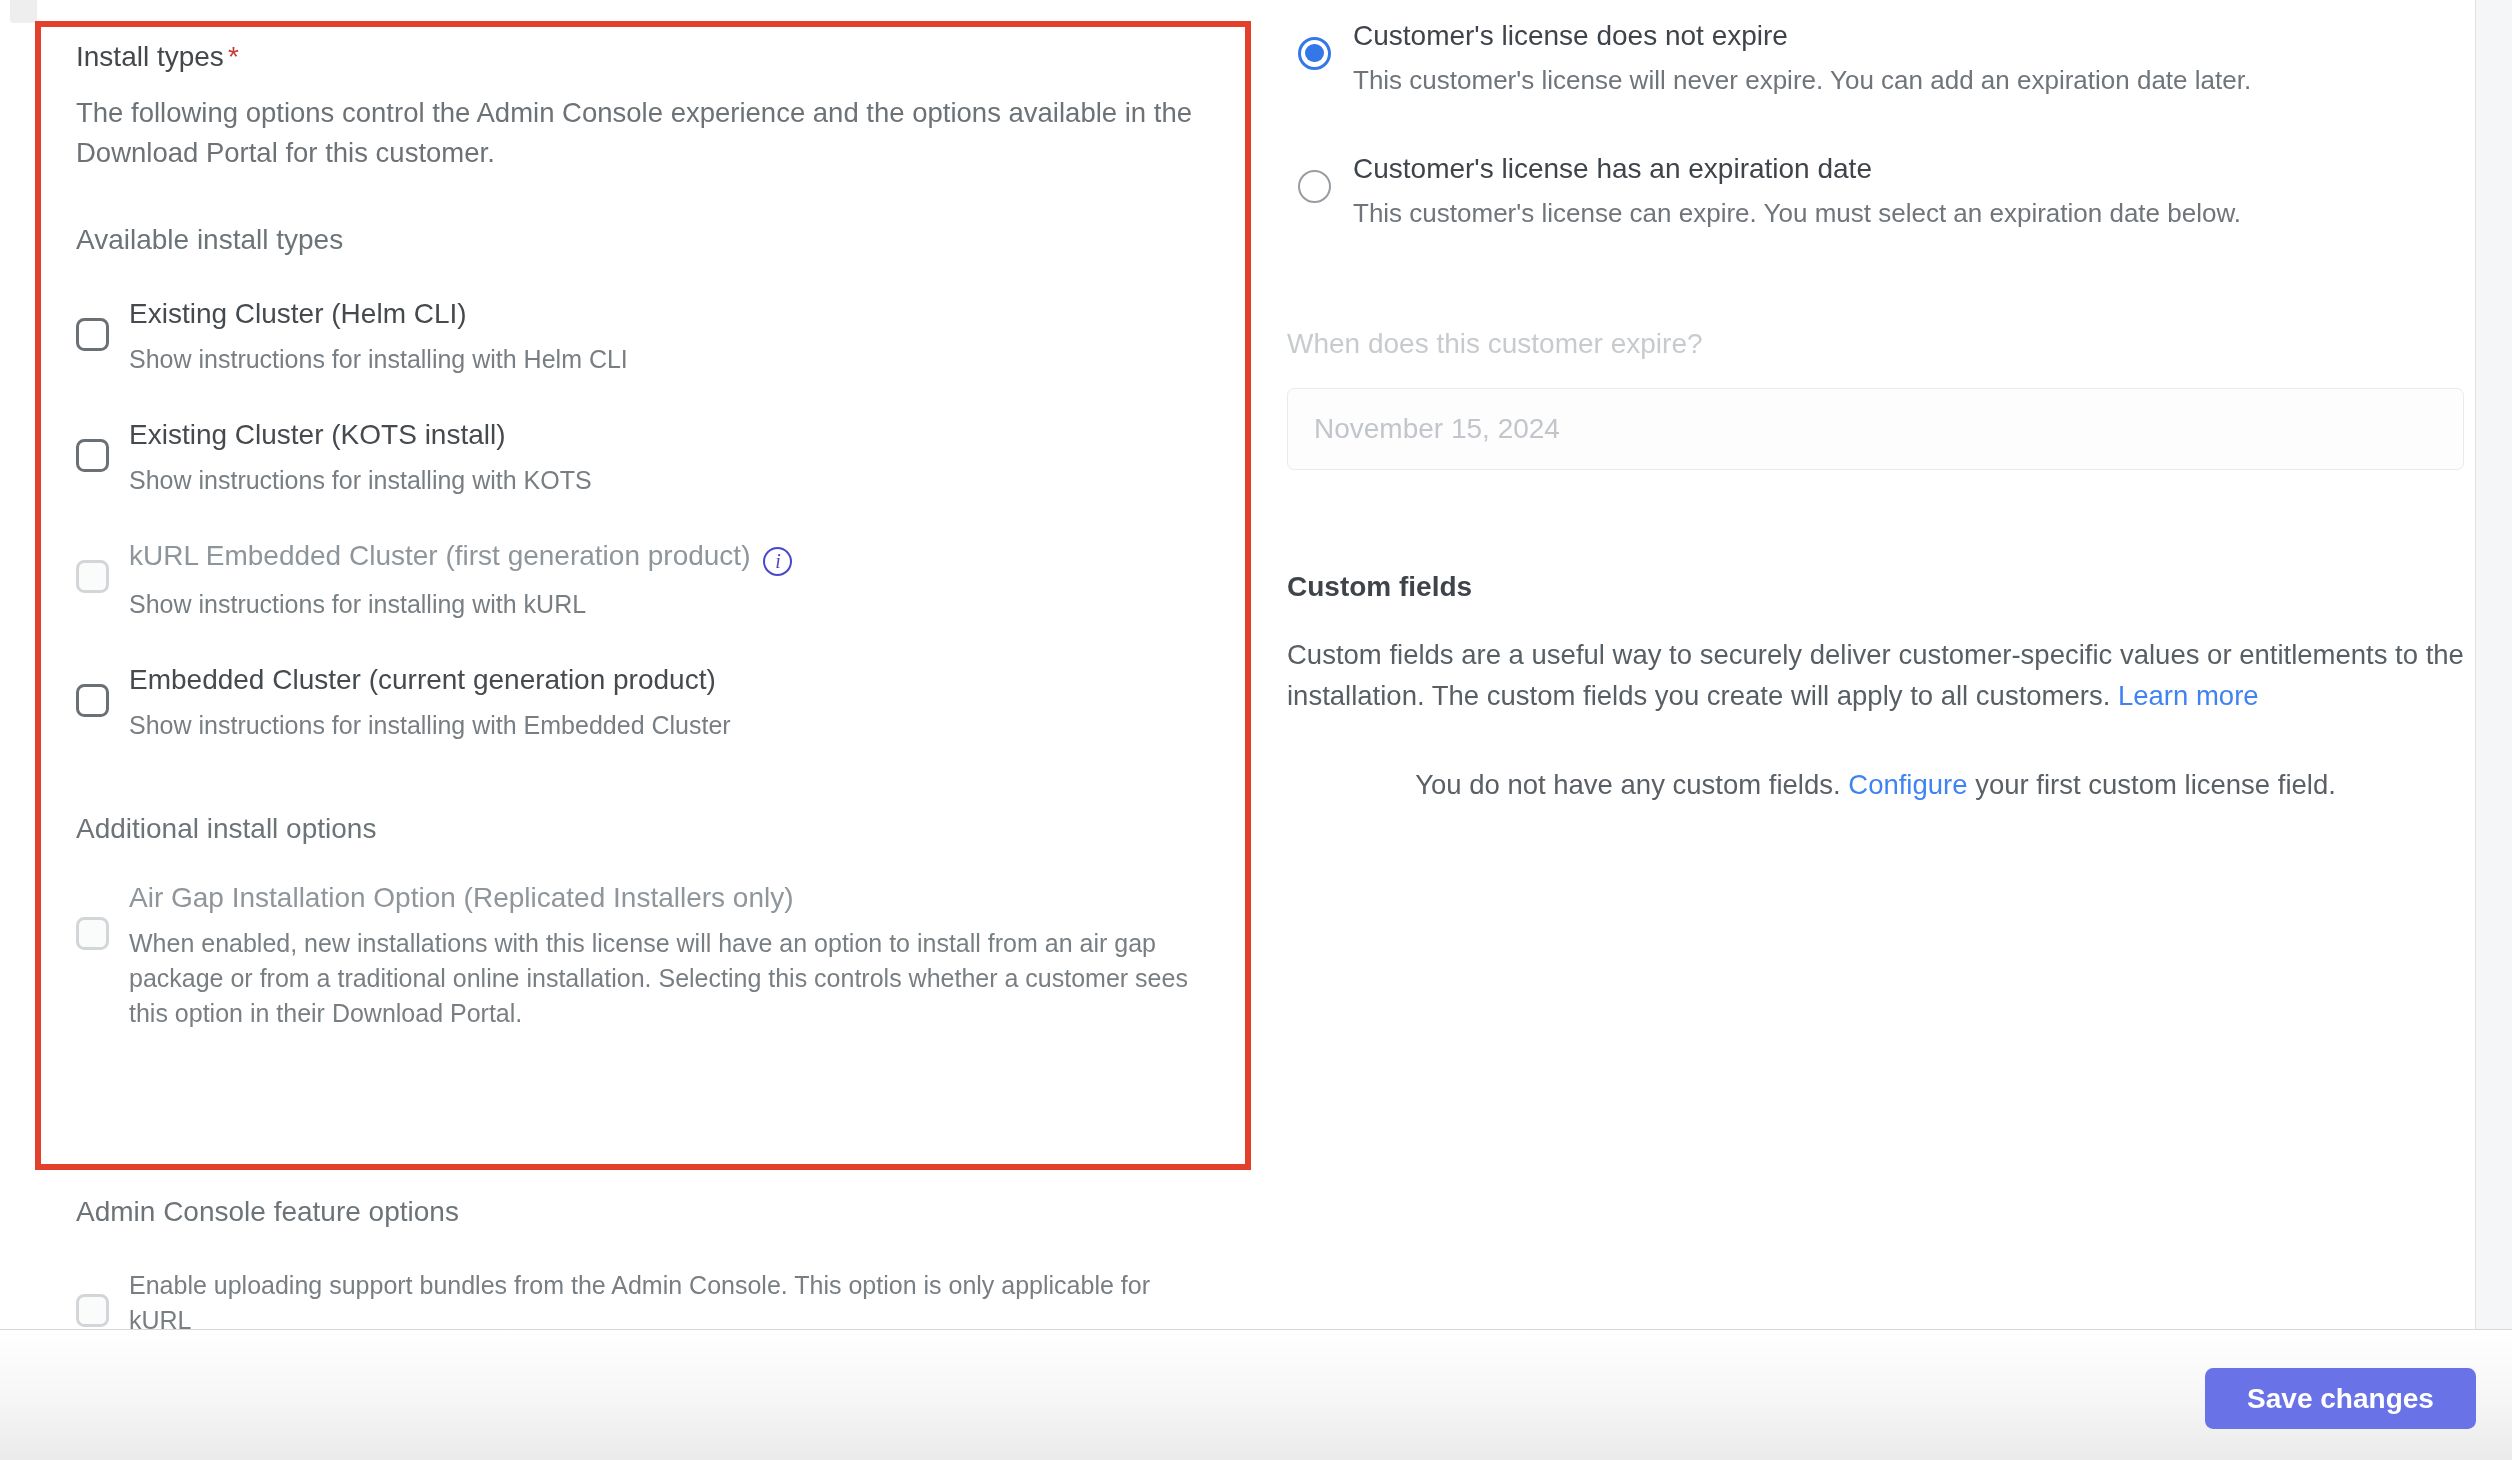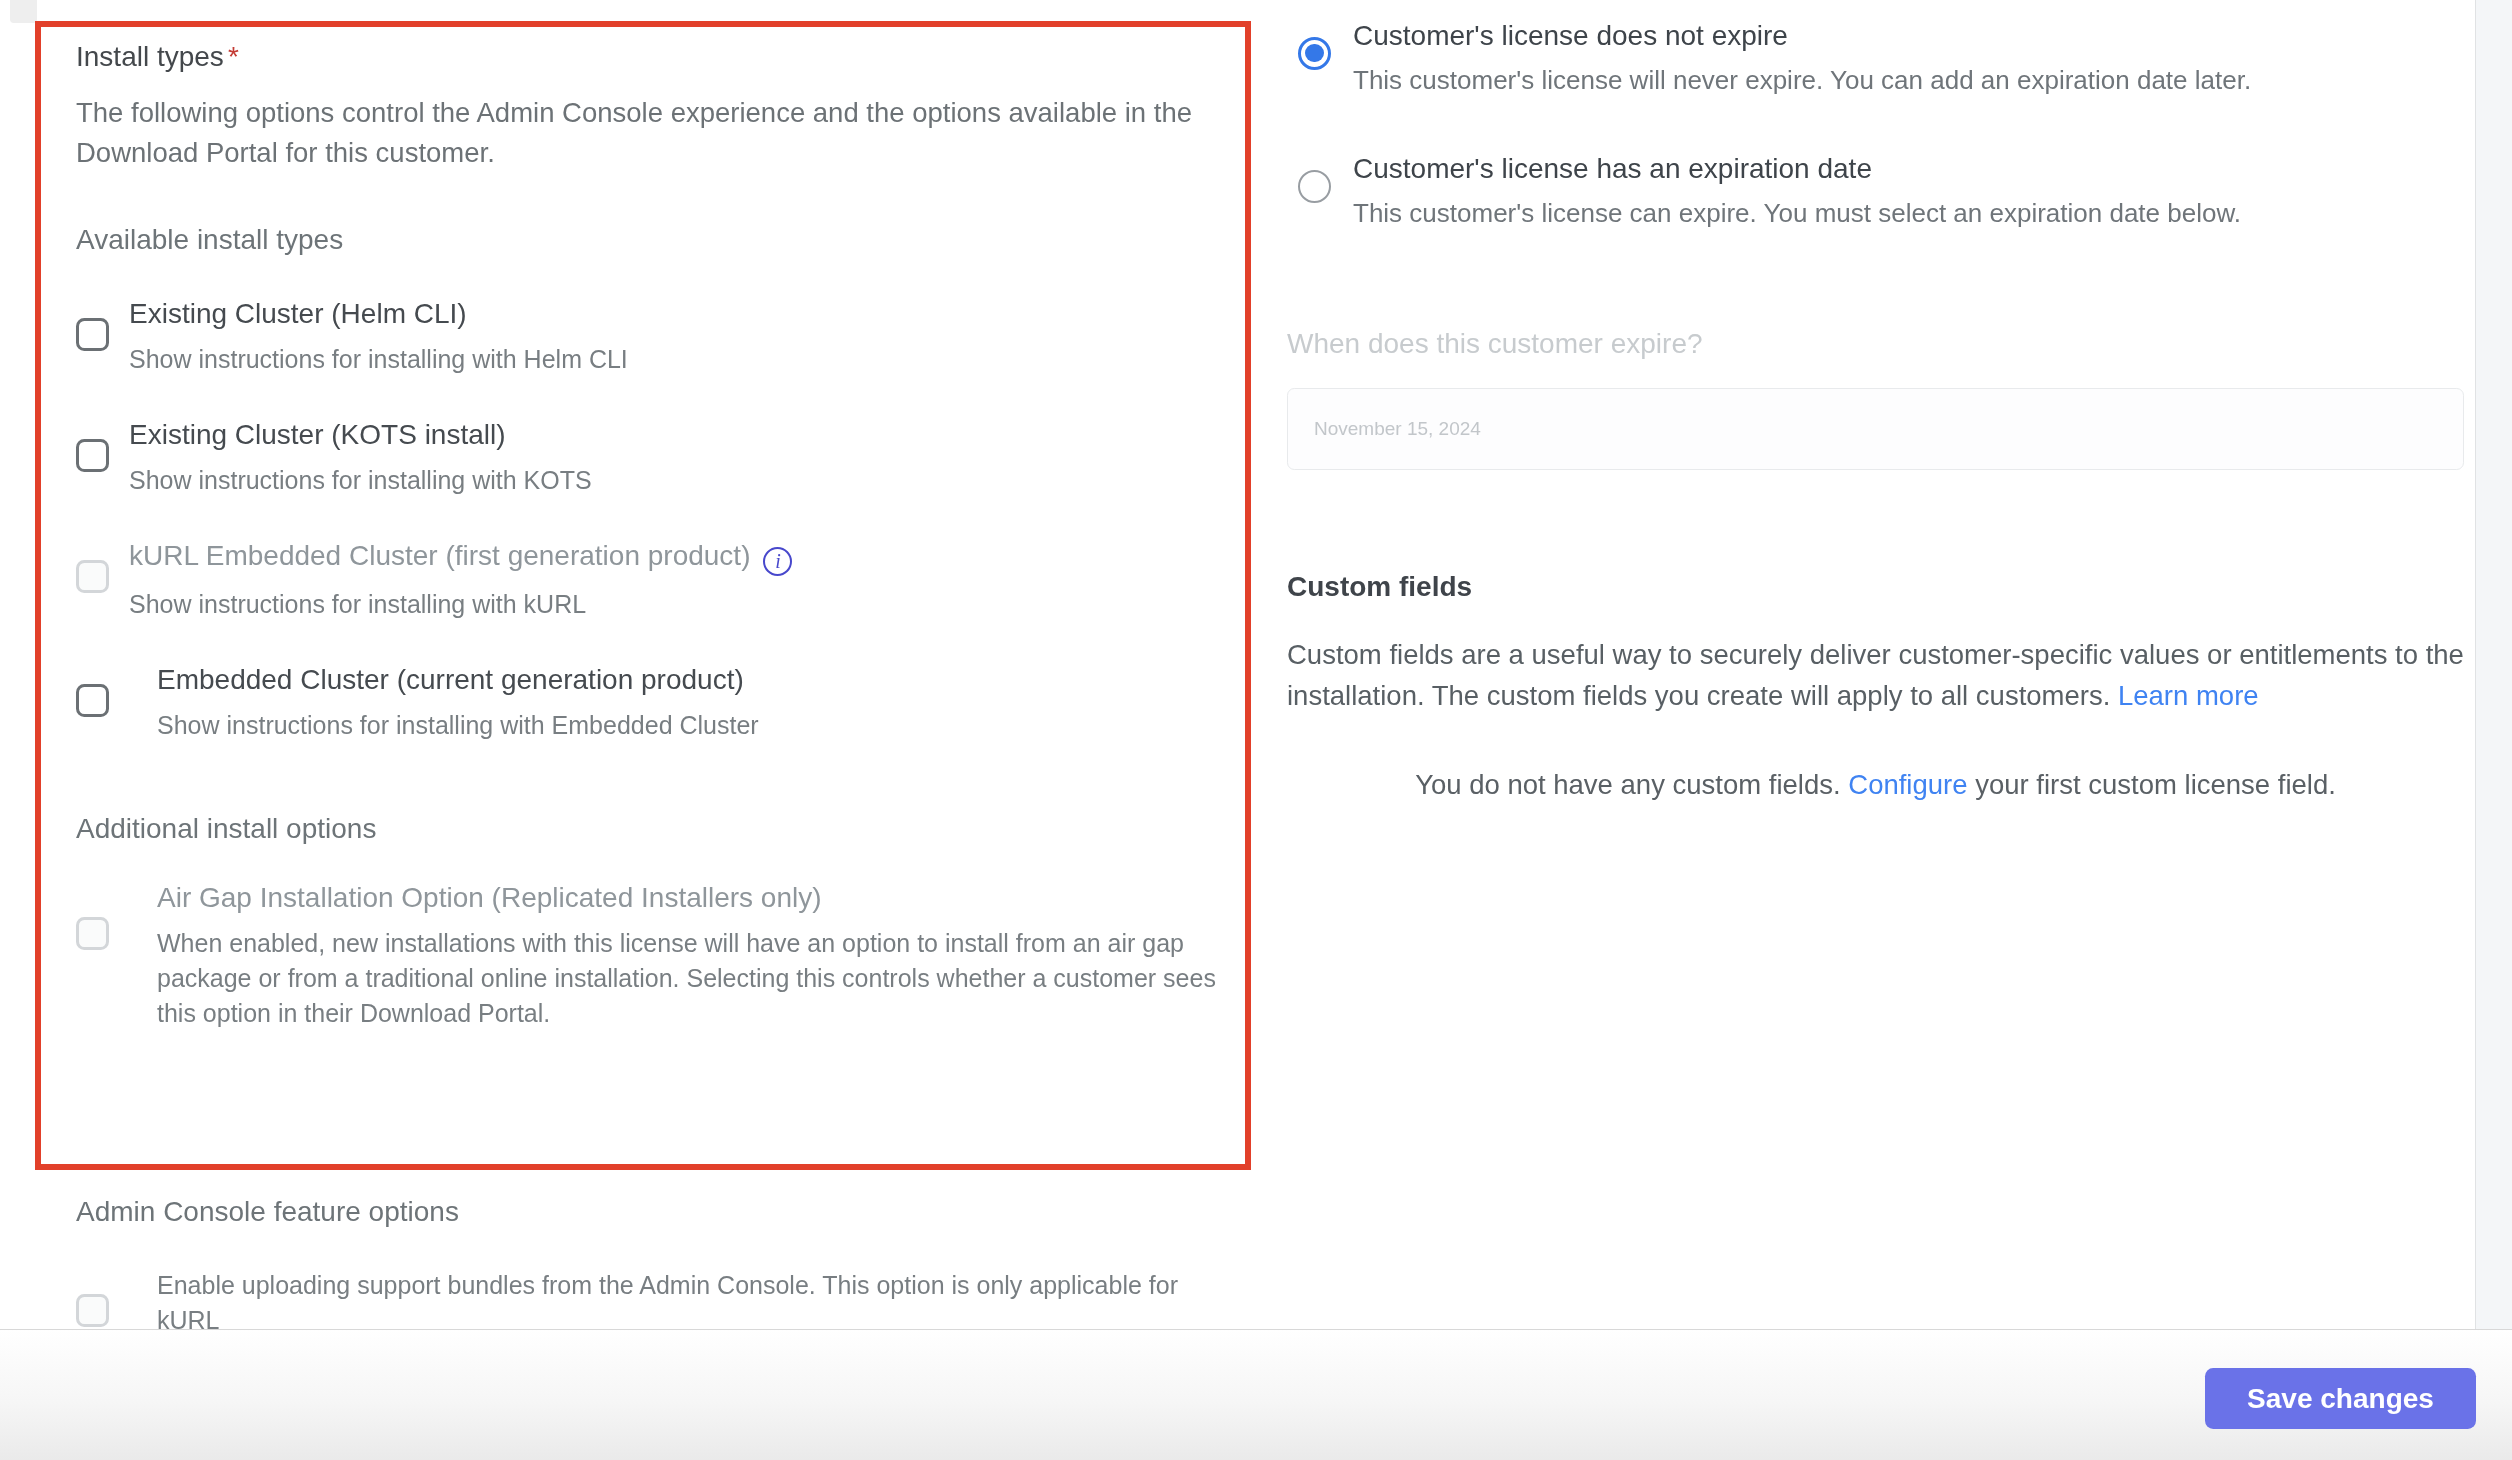--- a/index.html
+++ b/index.html
@@ -23,21 +23,21 @@
   
   .left-col { position:absolute; left:76px; top:41px; width:1141px; }
   .section-title { font-size:28px; color:#44484c; }
   .req { color:#c43c35; font-size:28px; vertical-align:top; }
   .intro { margin-top:20px; font-size:27.5px; line-height:1.45; color:#6c7276; }
   .group-heading { margin-top:51px; font-size:28px; color:#6d7478; }
   .group-subheading { margin-top:14.7px; font-size:25px; color:#767c80; }
 
   .opt-list { margin-top:40px; }
   .opt-row { display:flex; align-items:flex-start; margin-bottom:40px; }
-  .opt-row:last-child { margin-bottom:0;gap:28px; }
+  .opt-row:last-child { margin-bottom:0; }
   .checkbox { flex:0 0 33px; width:33px; height:33px; margin-top:22px; margin-right:20px;
           border:3.7px solid #6b7074; border-radius:8.2px; background:#ffffff; }
   .checkbox.disabled { border-color:#d3d6d9; background:#fafbfb; }
   .cb-late { margin-top:37px; }
   .opt-text { flex:1; }
   .opt-label { font-size:28px; color:#454a4f; line-height:1.25; }
   .opt-label.disabled { color:#8f969b; }
   .opt-desc { margin-top:11px; font-size:25px; line-height:1.4; color:#787e82; }
 
   .info-icon { display:inline-block; width:29px; height:29px; margin-left:13px;
@@ -60,21 +60,21 @@
           border:2.7px solid #989da2; border-radius:50%; background:#ffffff; position:relative; }
   .radio.selected { border:3.7px solid #3478e8; }
   .radio.selected::after { content:""; position:absolute; left:50%; top:50%;
           width:18.3px; height:18.3px; margin:-9.2px 0 0 -9.2px; border-radius:50%;
           background:#3478e8; }
   .radio-label { font-size:28px; color:#3e444a; }
   .radio-desc { margin-top:13px; font-size:26px; color:#6f757a; }
 
   .date-label { margin-top:99px; font-size:28px; color:#c7cbce; }
   .date-input { margin-top:27.5px; width:1177px; height:82px; border:1.8px solid #e8eaec;
-          border-radius:7.3px; background:#fdfdfe; font-size:19px; color:#c2c6ca;
+          border-radius:7.3px; background:#fdfdfe; font-size:28px; color:#c2c6ca;
           padding:0 26px; outline:none; font-family:inherit; }
   .date-input::placeholder { color:#c2c6ca; opacity:1; }
 
   .cf-heading { margin-top:101px; font-size:28px; font-weight:bold; color:#3f444a; }
   .cf-desc { margin-top:31px; font-size:27.5px; line-height:1.5; color:#585f64; }
   .link { color:#3f83f2; cursor:pointer; text-decoration:none; }
   .cf-empty { margin-top:53px; font-size:27.5px; color:#5a6065; text-align:center; }
 
   
   .footer { position:absolute; left:0; top:1329px; width:2512px; height:131px;

